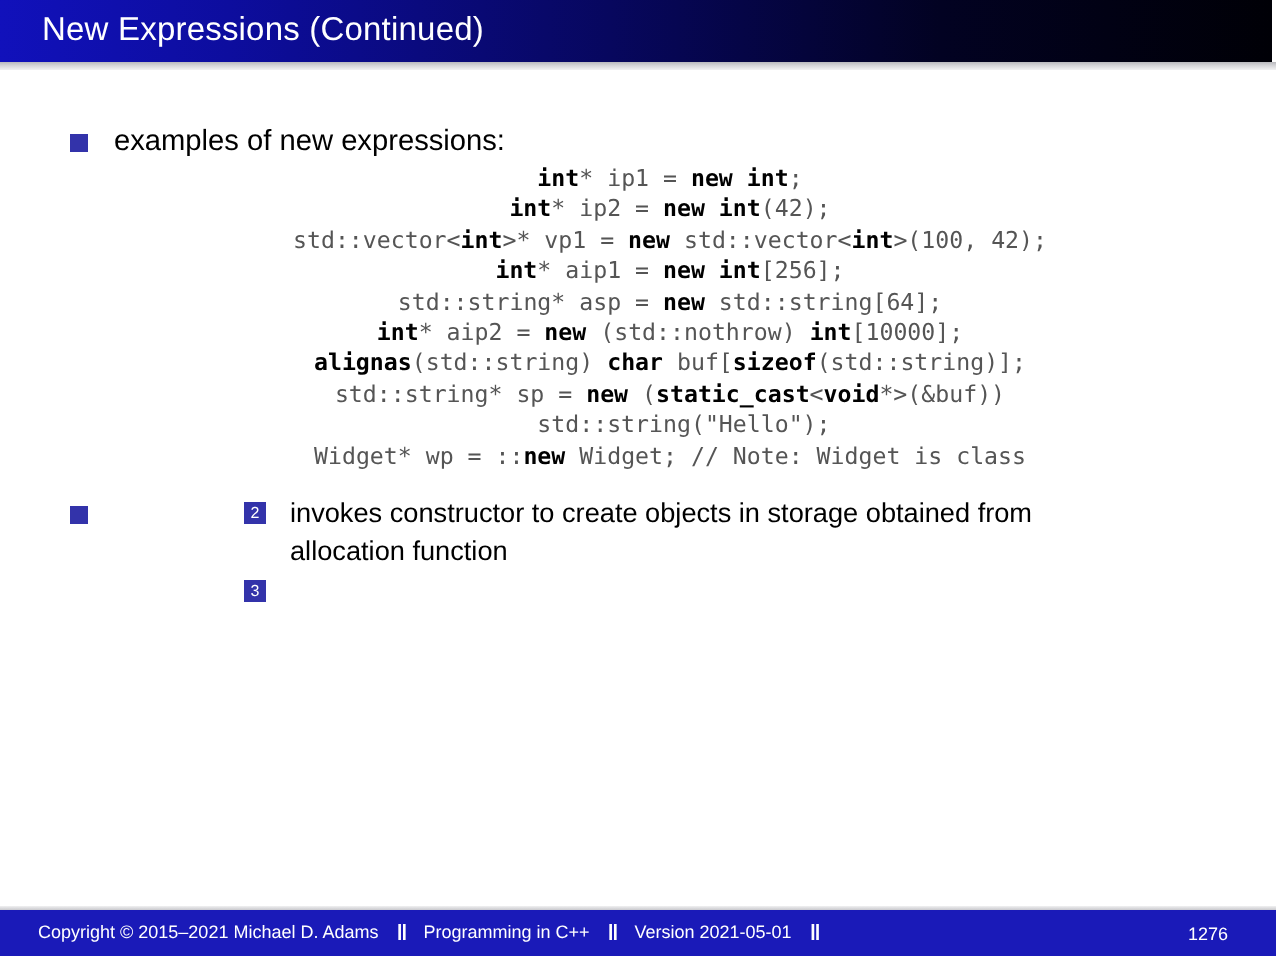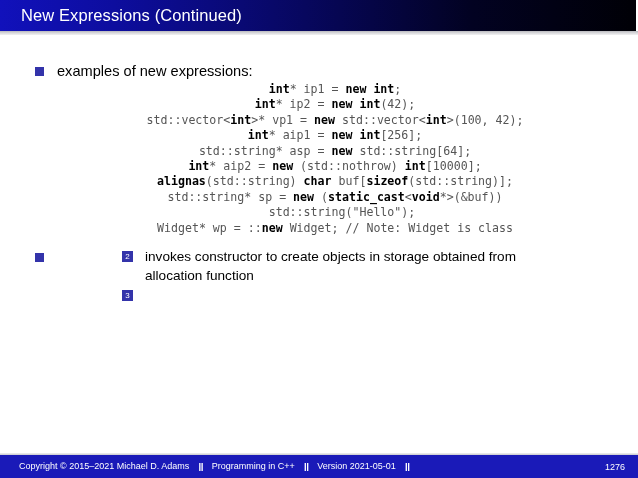--- a/index.html
+++ b/index.html
@@ -148,21 +148,21 @@
     white-space: nowrap;
   }
   .footer-sep {
     font-weight: bold;
     padding: 0 9px;
     letter-spacing: -1px;
     font-size: 11px;
   }
   .footer-spacer { flex: 1 1 auto; }
   .footer-page {
-    padding-right: 13px;
+    padding-right: 24px;
     white-space: nowrap;
     font-size: 9px;
   }
 </style>
 </head>
 <body>
 
 <div class="slide-header">
   <div class="slide-title">New Expressions (Continued)</div>
 </div>

